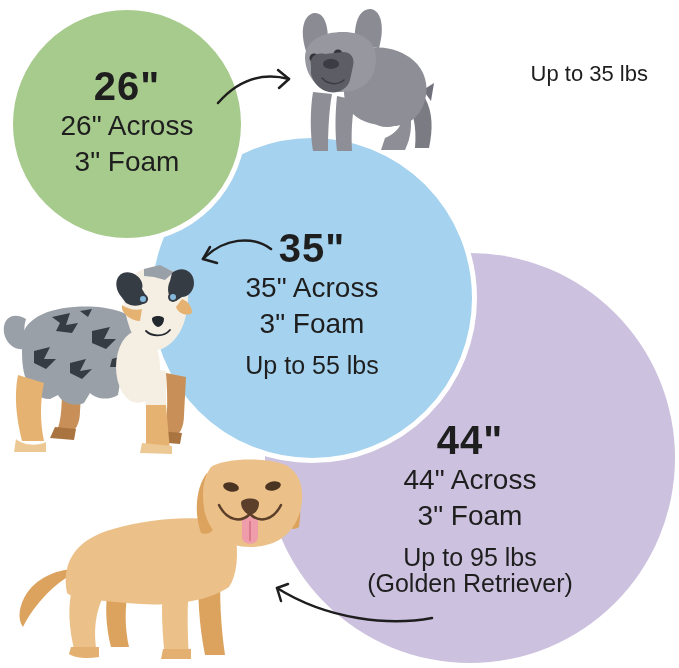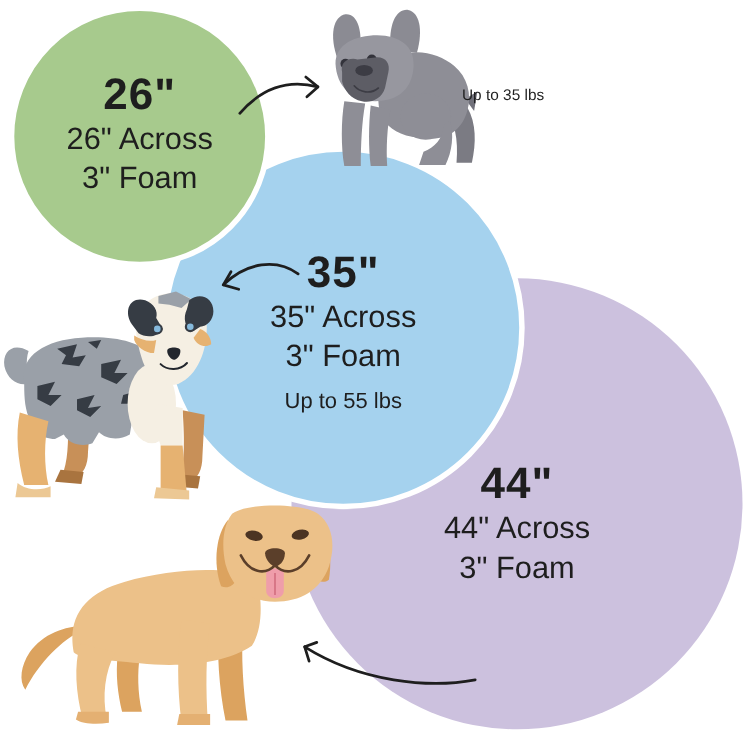--- a/index.html
+++ b/index.html
@@ -10,25 +10,25 @@
   .circle { position:absolute; border-radius:50%; box-sizing:border-box; }
   .circle-26 { left:8px;   top:5px;   width:238px; height:238px; z-index:3; border:5px solid #fff; }
   .circle-35 { left:147px; top:133px; width:330px; height:330px; z-index:2; border:5px solid #fff; }
   .circle-44 { left:265px; top:253px; width:410px; height:410px; z-index:1; }
   .bed-text { position:absolute; text-align:center; z-index:6; }
   .bed-text-26 { left:10px;  top:64px;  width:234px; }
   .bed-text-35 { left:147px; top:226px; width:330px; }
   .bed-text-44 { left:265px; top:418px; width:410px; }
   .size-num  { font-size:40px; font-weight:700; line-height:44px; letter-spacing:1px; }
   .size-line { font-size:28px; font-weight:400; line-height:36px; }
-  .sub-line  { font-size:20px; line-height:26px; }
+  .sub-line  { font-size:25px; line-height:26px; }
   .sub-first { margin-top:10px; }
   .annotation {
-    position:absolute; left:420px; top:73px; width:228px;
-    text-align:left; font-size:14px; line-height:27px; z-index:6;
+    position:absolute; left:420px; top:60px; width:228px;
+    text-align:right; font-size:22px; line-height:27px; z-index:6;
   }
   .dog { position:absolute; z-index:4; }
   .dog-bulldog { left:287px; top:8px; }
   .dog-aussie  { left:0px;   top:255px; }
   .dog-golden  { left:15px;  top:445px; }
   .arrows { position:absolute; left:0; top:0; z-index:5; pointer-events:none; }
 </style>
 </head>
 <body>
 
@@ -52,20 +52,22 @@
     <div class="size-num">35"</div>
     <div class="size-line">35" Across</div>
     <div class="size-line">3" Foam</div>
     <div class="sub-line sub-first">Up to 55 lbs</div>
   </div>
 
   <div class="bed-text bed-text-44">
     <div class="size-num">44"</div>
     <div class="size-line">44" Across</div>
     <div class="size-line">3" Foam</div>
+    <div class="sub-line sub-first">Up to 95 lbs</div>
+    <div class="sub-line">(Golden Retriever)</div>
   </div>
 
   <svg class="dog dog-bulldog" width="148" height="150" viewBox="0 0 148 150">
     <path d="M118,92 C126,102 130,118 128,140 L142,140 C146,122 146,104 138,90 Z" fill="#7b7b83"></path>
     <path d="M136,82 L147,75 L144,93 Z" fill="#70707a"></path>
     <path d="M58,92 C54,70 62,50 78,42 C94,36 114,42 126,52 C138,62 142,78 138,92 C134,108 122,118 106,118 C88,118 74,114 66,106 C61,101 59,97 58,92 Z" fill="#8e8e96"></path>
     <ellipse cx="100" cy="98" rx="23" ry="21" fill="#8e8e96"></ellipse>
     <path d="M116,106 C116,118 108,126 98,130 L94,142 L118,142 C124,130 126,114 122,102 Z" fill="#8e8e96"></path>
     <path d="M26,84 C23,102 23,126 26,143 L41,143 C41,124 42,102 45,86 Z" fill="#8e8e96"></path>
     <path d="M50,88 C48,106 48,127 50,143 L65,143 C64,126 65,108 68,92 Z" fill="#8e8e96"></path>

